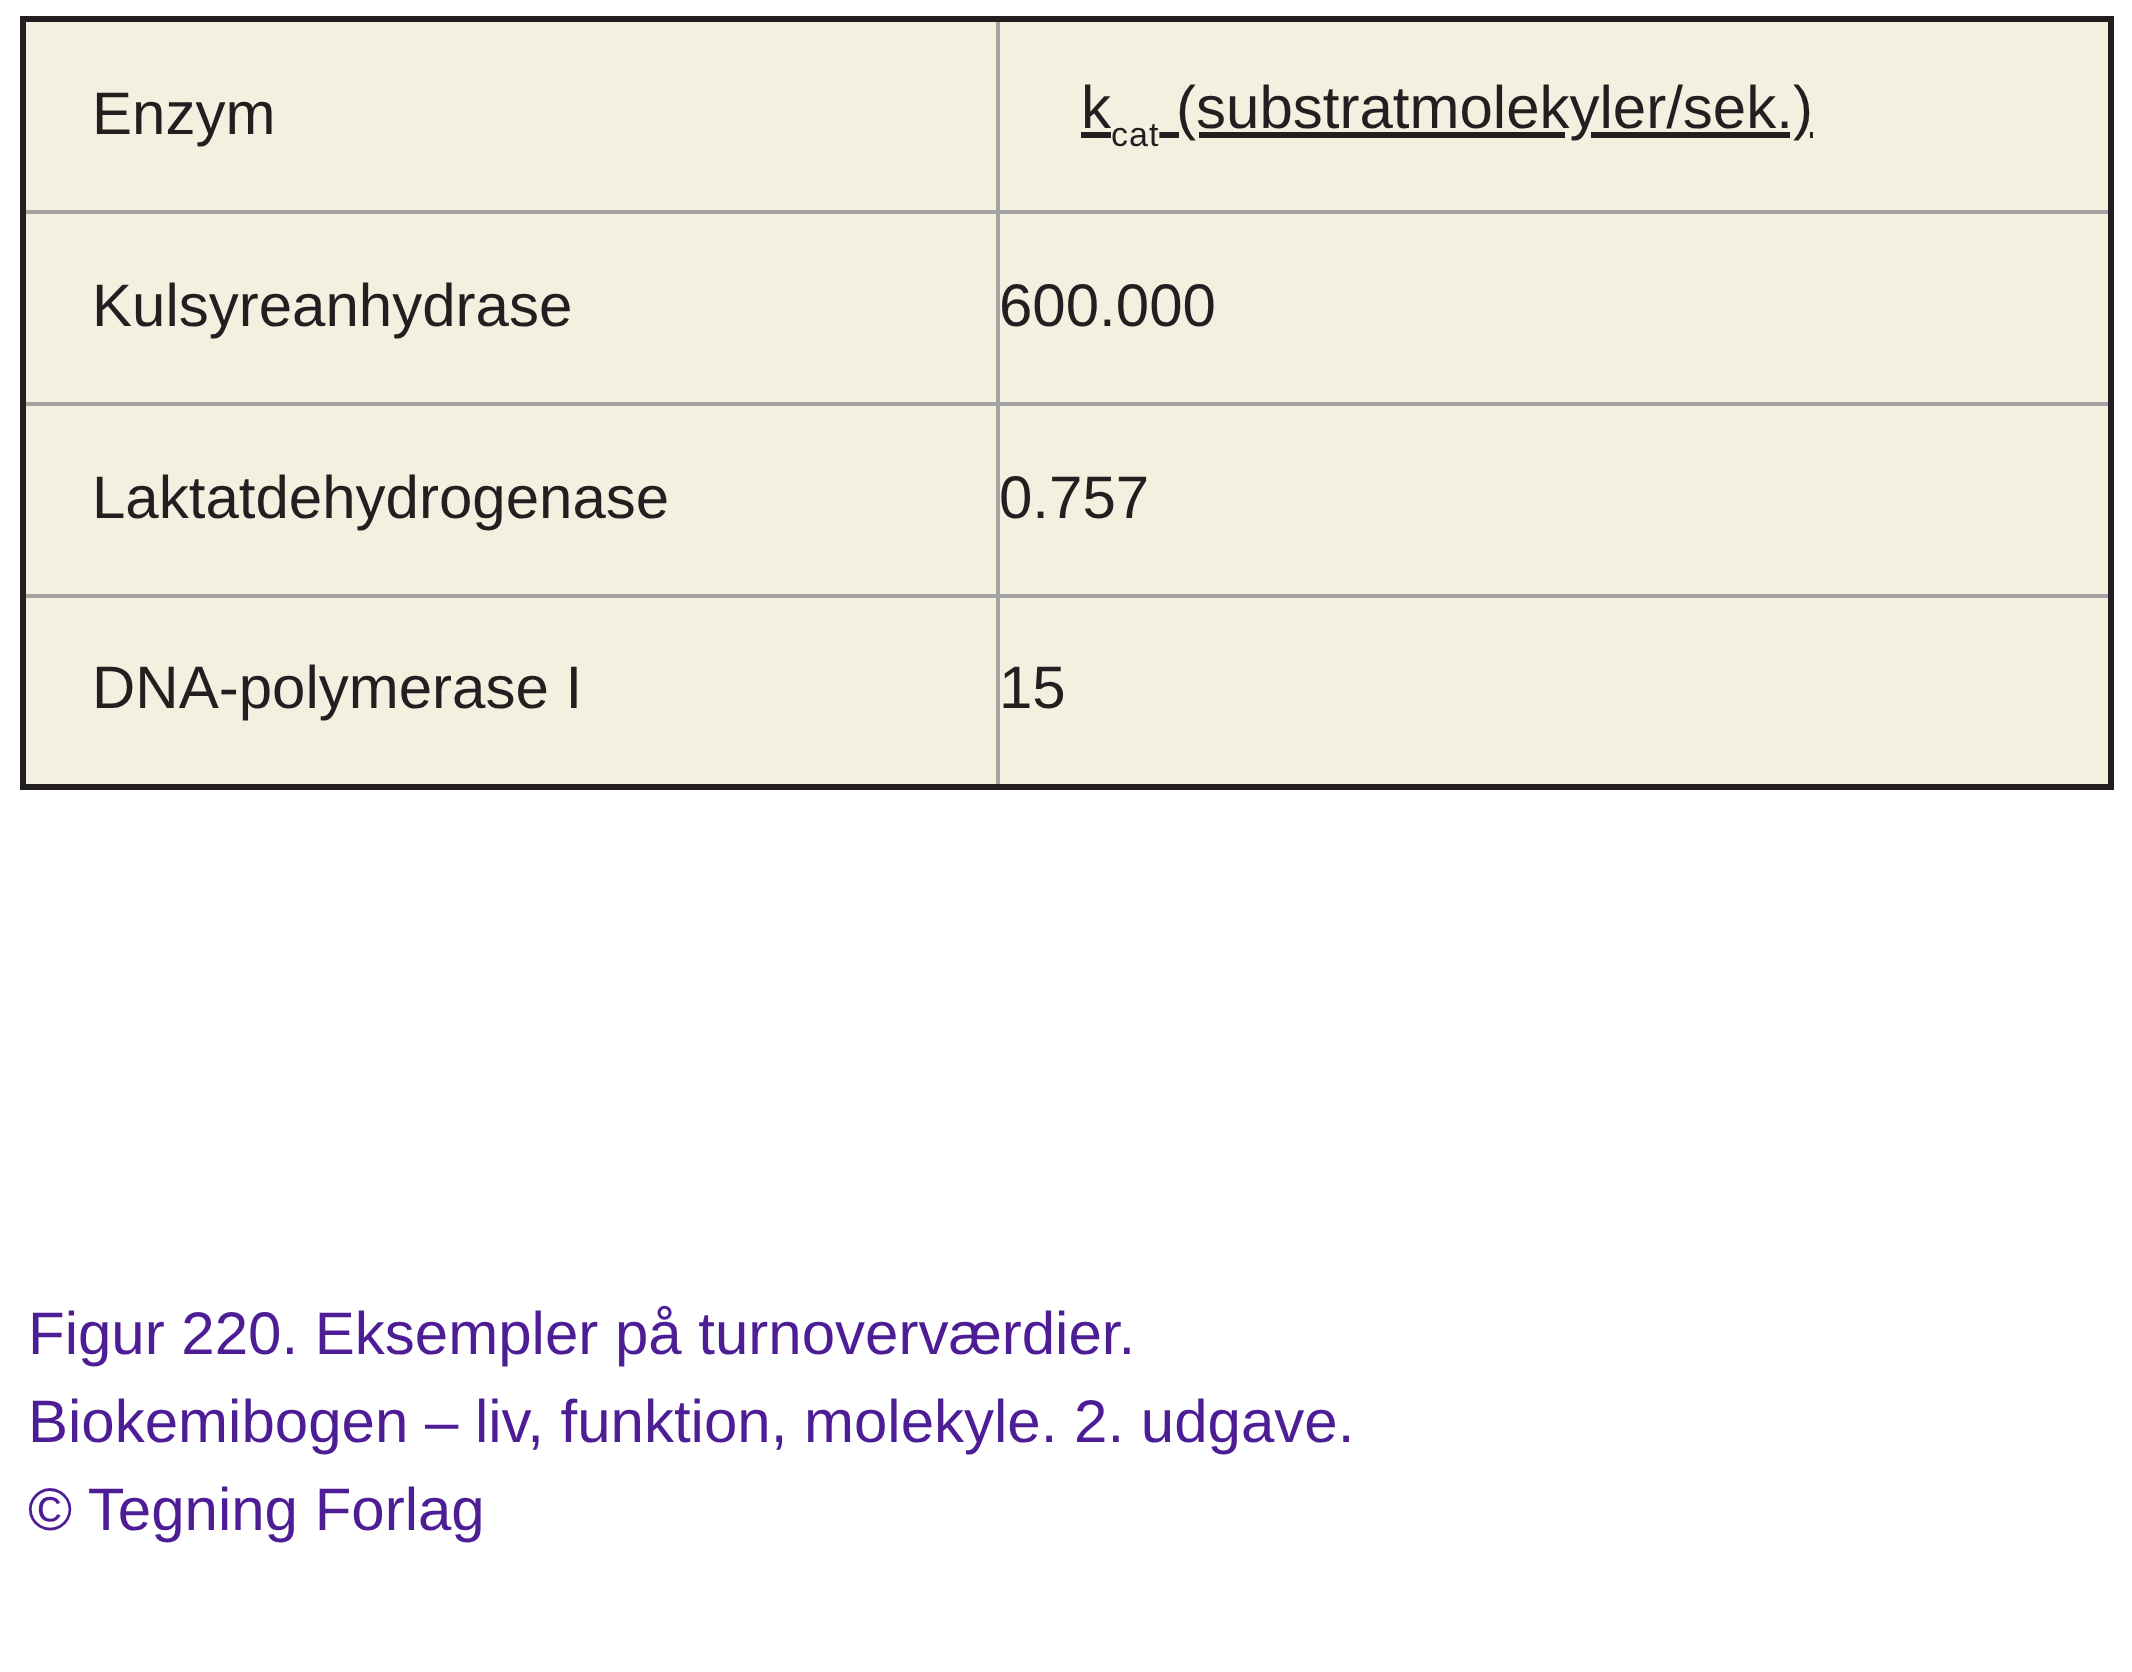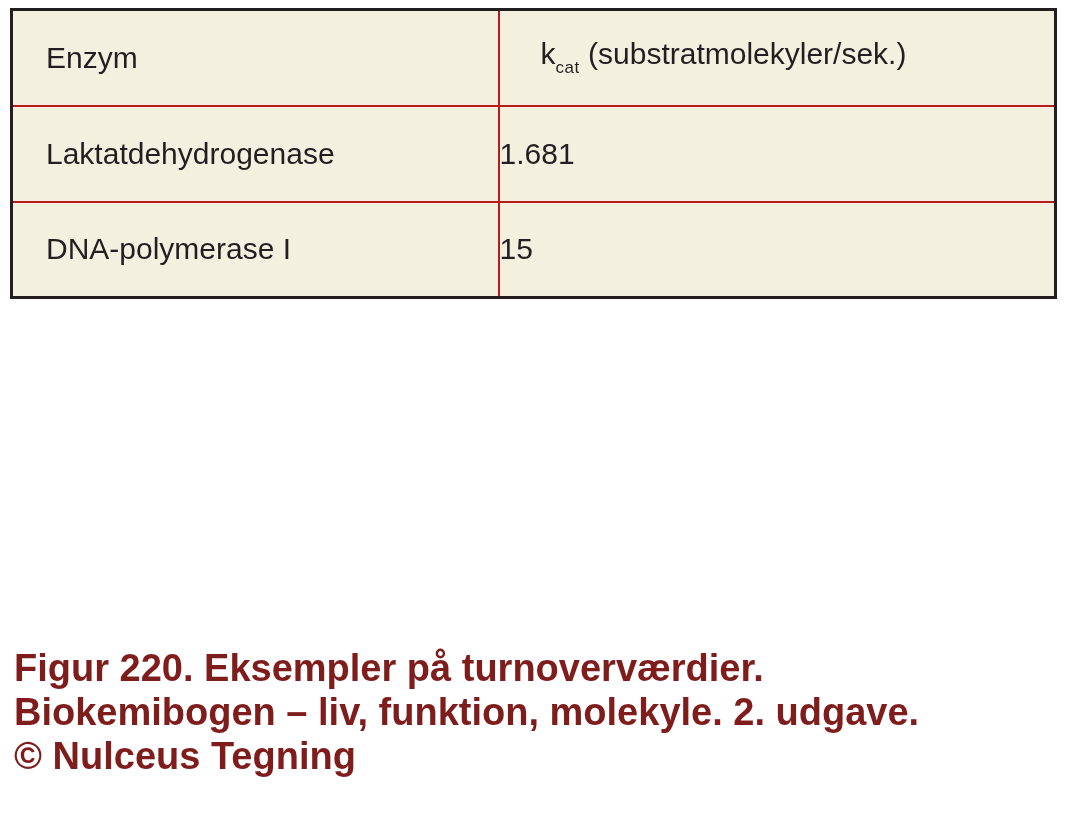--- a/index.html
+++ b/index.html
@@ -20,74 +20,77 @@
     top: 8px;
     width: 1047px;
     border-collapse: collapse;
     table-layout: fixed;
     background: #f4f0e0;
     border: 3px solid #231f20;
   }
   table.fig-table col.col-enzyme { width: 487px; }
   table.fig-table th,
   table.fig-table td {
-    border: 2px solid #b91c1c;
+    border: 2px solid #a3a3a3;
     height: 96px;
     vertical-align: middle;
     font-size: 30px;
     font-weight: 400;
     color: #231f20;
     text-align: left;
   }
   .cell-enzyme { padding-left: 33px; }
-  th.cell-kcat  { padding-left: 41px; }
+  th.cell-kcat  { padding-left: 41px; text-decoration: underline; }
   td.cell-kcat  { text-align: right; padding-right: 341px; }
   .kcat-sub {
     font-size: 17px;
     vertical-align: -9px;
     letter-spacing: 0.5px;
   }
   .caption {
     position: absolute;
     left: 14px;
     top: 646px;
-    font-size: 38px;
+    font-size: 30px;
     line-height: 44px;
-    color: #7f1d1d;
+    color: #4c1d95;
     white-space: nowrap;
-    font-weight: bold;
   }
 </style>
 </head>
 <body>
 
 <div class="page">
 
   <table class="fig-table">
     <colgroup>
       <col class="col-enzyme">
       <col class="col-kcat">
     </colgroup>
     <thead>
       <tr>
         <th class="cell-enzyme">Enzym</th>
         <th class="cell-kcat"><span>k</span><span class="kcat-sub">cat</span><span> (substratmolekyler/sek.)</span></th>
       </tr>
     </thead>
     <tbody>
       <tr>
+        <td class="cell-enzyme">Kulsyreanhydrase</td>
+        <td class="cell-kcat">600.000</td>
+      </tr>
+      <tr>
         <td class="cell-enzyme">Laktatdehydrogenase</td>
-        <td class="cell-kcat">1.681</td>
+        <td class="cell-kcat">0.757</td>
       </tr>
       <tr>
         <td class="cell-enzyme">DNA-polymerase I</td>
         <td class="cell-kcat">15</td>
       </tr>
     </tbody>
   </table>
 
   <div class="caption">
     <div>Figur 220. Eksempler på turnoverværdier.</div>
     <div>Biokemibogen – liv, funktion, molekyle. 2. udgave.</div>
-    <div>© Nulceus Tegning</div>
+    <div>© Tegning Forlag</div>
   </div>
 
 </div>
 
 </body></html>

